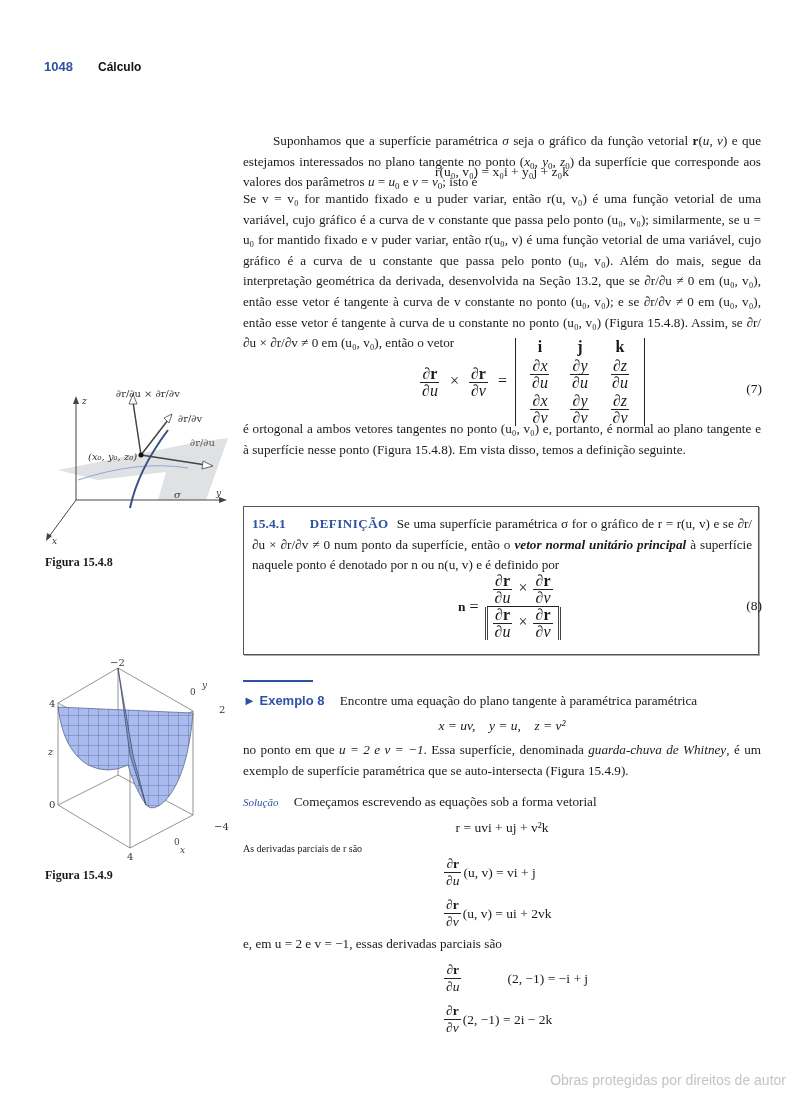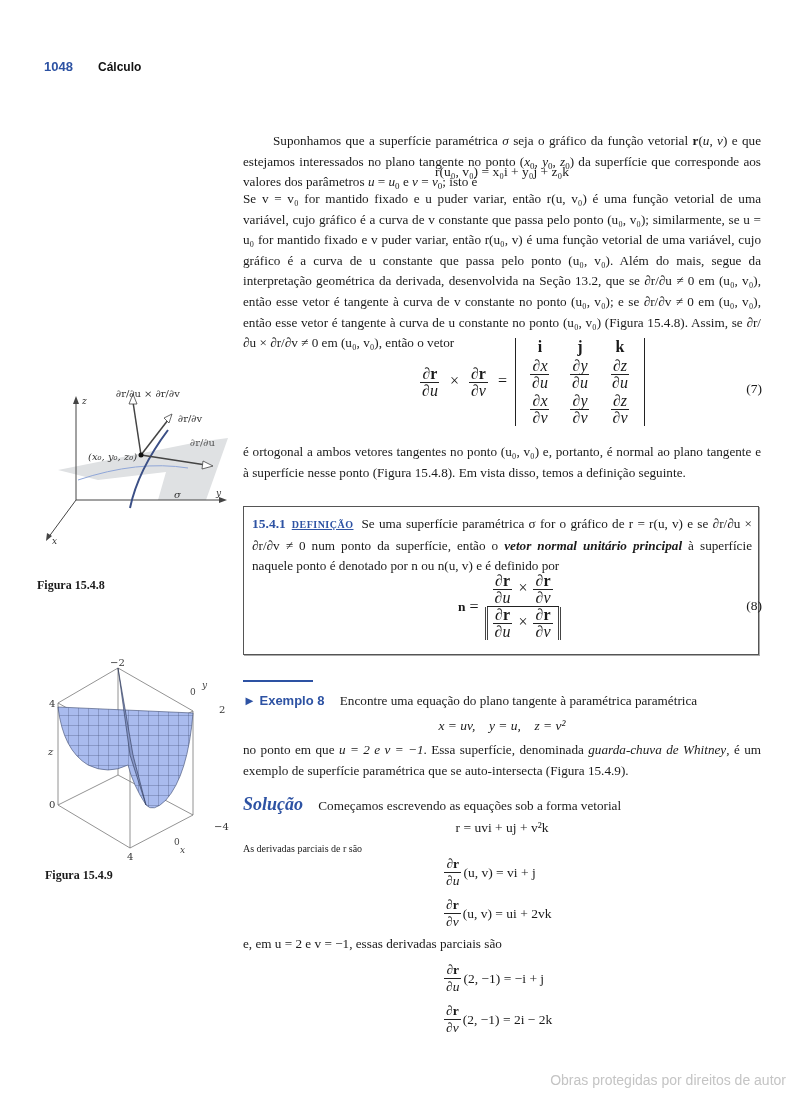--- a/index.html
+++ b/index.html
@@ -15,24 +15,24 @@
   .b { font-weight: bold; font-style: normal; }
   .i { font-style: italic; }
   sub { font-size: 9px; vertical-align: -3px; line-height: 0; }
   .frac { display: inline-flex; flex-direction: column; align-items: center; vertical-align: middle; margin: 0 2px; }
   .frac .n { border-bottom: 1px solid #222; padding: 0 2px; line-height: 16px; }
   .frac .d { padding: 0 2px; line-height: 16px; }
   .eqnum { right: 38px; font-size: 13.5px; }
   .fig-caption { font-weight: bold; font-size: 12px; }
   .defbox { left: 243px; top: 506px; width: 516px; height: 149px; border: 1.5px solid #555; box-sizing: border-box; box-shadow: 1px 1px 0 #aaa; }
   .def-num { color: #2d52a3; font-weight: bold; font-size: 13.5px; }
-  .def-tag { color: #2d52a3; font-weight: bold; font-size: 10px; letter-spacing: 0.5px; margin: 0 8px 0 6px; text-decoration: underline; }
+  .def-tag { color: #2d52a3; font-weight: bold; font-size: 13px; letter-spacing: 0.5px; margin: 0 8px 0 24px; }
   .ex-rule { left: 243px; top: 680px; width: 70px; height: 1.5px; background: #2d52a3; }
   .ex-label { font-family: "Liberation Sans", sans-serif; font-weight: bold; color: #2d52a3; font-size: 13px; }
-  .sol-label { color: #2d52a3; font-weight: bold; font-style: italic; font-size: 18px; }
+  .sol-label { color: #2d52a3; font-weight: normal; font-style: italic; font-size: 11px; }
   .det { display: inline-grid; grid-template-columns: 40px 40px 40px; border-left: 1px solid #222; border-right: 1px solid #222; padding: 0 4px; vertical-align: middle; row-gap: 2px; }
   .det > div { text-align: center; }
   .watermark { right: 14px; top: 1072px; font-family: "Liberation Sans", sans-serif; font-size: 14px; color: #c4c4c4; }
 </style>
 </head>
 <body>
 
 <div class="abs header-num">1048</div>
 <div class="abs header-title">Cálculo</div>
 
@@ -79,21 +79,21 @@
           <span class="d i">∂v</span>
         </span></div>
     <div><span class="frac">
           <span class="n i">∂z</span>
           <span class="d i">∂v</span>
         </span></div>
   </span>
 </div>
 <div class="abs eqnum" style="top:381px;">(7)</div>
 
-<div class="abs para" style="top:442px;">é ortogonal a ambos vetores tangentes no ponto (u₀, v₀) e, portanto, é normal ao plano tangente e à superfície nesse ponto (Figura 15.4.8). Em vista disso, temos a definição seguinte.</div>
+<div class="abs para" style="top:419px;">é ortogonal a ambos vetores tangentes no ponto (u₀, v₀) e, portanto, é normal ao plano tangente e à superfície nesse ponto (Figura 15.4.8). Em vista disso, temos a definição seguinte.</div>
 
 <svg class="abs" style="left:38px; top:380px;" width="200" height="170" viewBox="0 0 200 170">
   <polygon points="20,90 160,62 190,58 168,120 120,120 128,92 60,100" fill="#dfe1e3"></polygon>
   <line x1="38" y1="120" x2="38" y2="20" stroke="#444" stroke-width="1"></line>
   <polygon points="35,24 38,16 41,24" fill="#444"></polygon>
   <line x1="38" y1="120" x2="185" y2="120" stroke="#444" stroke-width="1"></line>
   <polygon points="181,117 189,120 181,123" fill="#444"></polygon>
   <line x1="38" y1="120" x2="10" y2="158" stroke="#444" stroke-width="1"></line>
   <polygon points="9,153 8,161 14,156" fill="#444"></polygon>
   <path d="M 40 100 Q 100 80 150 88" stroke="#8fa6d8" stroke-width="1" fill="none"></path>
@@ -107,21 +107,21 @@
   <circle cx="103" cy="75" r="2.5" fill="#111"></circle>
   <text x="78" y="17" font-size="10" font-family="DejaVu Serif, serif" fill="#333">∂r/∂u × ∂r/∂v</text>
   <text x="140" y="42" font-size="10" font-family="DejaVu Serif, serif" fill="#333">∂r/∂v</text>
   <text x="152" y="66" font-size="10" font-family="DejaVu Serif, serif" fill="#555">∂r/∂u</text>
   <text x="50" y="80" font-size="10" font-style="italic" font-family="DejaVu Serif, serif" fill="#333">(x₀, y₀, z₀)</text>
   <text x="136" y="118" font-size="10" font-style="italic" font-family="DejaVu Serif, serif" fill="#333">σ</text>
   <text x="44" y="24" font-size="9" font-style="italic" font-family="DejaVu Serif, serif" fill="#333">z</text>
   <text x="178" y="116" font-size="9" font-style="italic" font-family="DejaVu Serif, serif" fill="#333">y</text>
   <text x="14" y="164" font-size="9" font-style="italic" font-family="DejaVu Serif, serif" fill="#333">x</text>
 </svg>
-<div class="abs fig-caption" style="left:37px; top:555px;margin-top:23px;">Figura 15.4.8</div>
+<div class="abs fig-caption" style="left:45px; top:555px;">Figura 15.4.8</div>
 
 <div class="abs defbox"></div>
 <div class="abs para" style="left:252px; width:500px; top:514px;">
   <span class="def-num">15.4.1</span><span class="def-tag">DEFINIÇÃO</span><span>Se uma superfície paramétrica σ for o gráfico de r = r(u, v) e se ∂r/∂u × ∂r/∂v ≠ 0 num ponto da superfície, então o </span><b><i>vetor normal unitário principal</i></b><span> à superfície naquele ponto é denotado por n ou n(u, v) e é definido por</span>
 </div>
 <div class="abs" style="left:458px; top:573px;">
   <span class="b" style="font-size:13.5px; vertical-align:middle;">n</span> <span style="vertical-align:middle;">=</span>
   <span class="frac">
     <span class="n" style="line-height:normal; padding:0 4px;">
       <span class="frac">
@@ -201,21 +201,21 @@
   <span class="frac">
       <span class="n b">∂r</span>
       <span class="d i">∂v</span>
     </span><span style="vertical-align:middle;">(u, v) = ui + 2vk</span>
 </div>
 <div class="abs" style="left:243px; top:936px; font-size:13.2px;">e, em u = 2 e v = −1, essas derivadas parciais são</div>
 <div class="abs" style="left:442px; top:962px; font-size:13.5px;">
   <span class="frac">
       <span class="n b">∂r</span>
       <span class="d i">∂u</span>
-    </span><span style="vertical-align:middle;">(2, −1) = −i + j</span>
+    </span><span style="vertical-align:middle;margin-left:44px;">(2, −1) = −i + j</span>
 </div>
 <div class="abs" style="left:442px; top:1003px; font-size:13.5px;">
   <span class="frac">
       <span class="n b">∂r</span>
       <span class="d i">∂v</span>
     </span><span style="vertical-align:middle;">(2, −1) = 2i − 2k</span>
 </div>
 
 <div class="abs watermark">Obras protegidas por direitos de autor</div>
 

